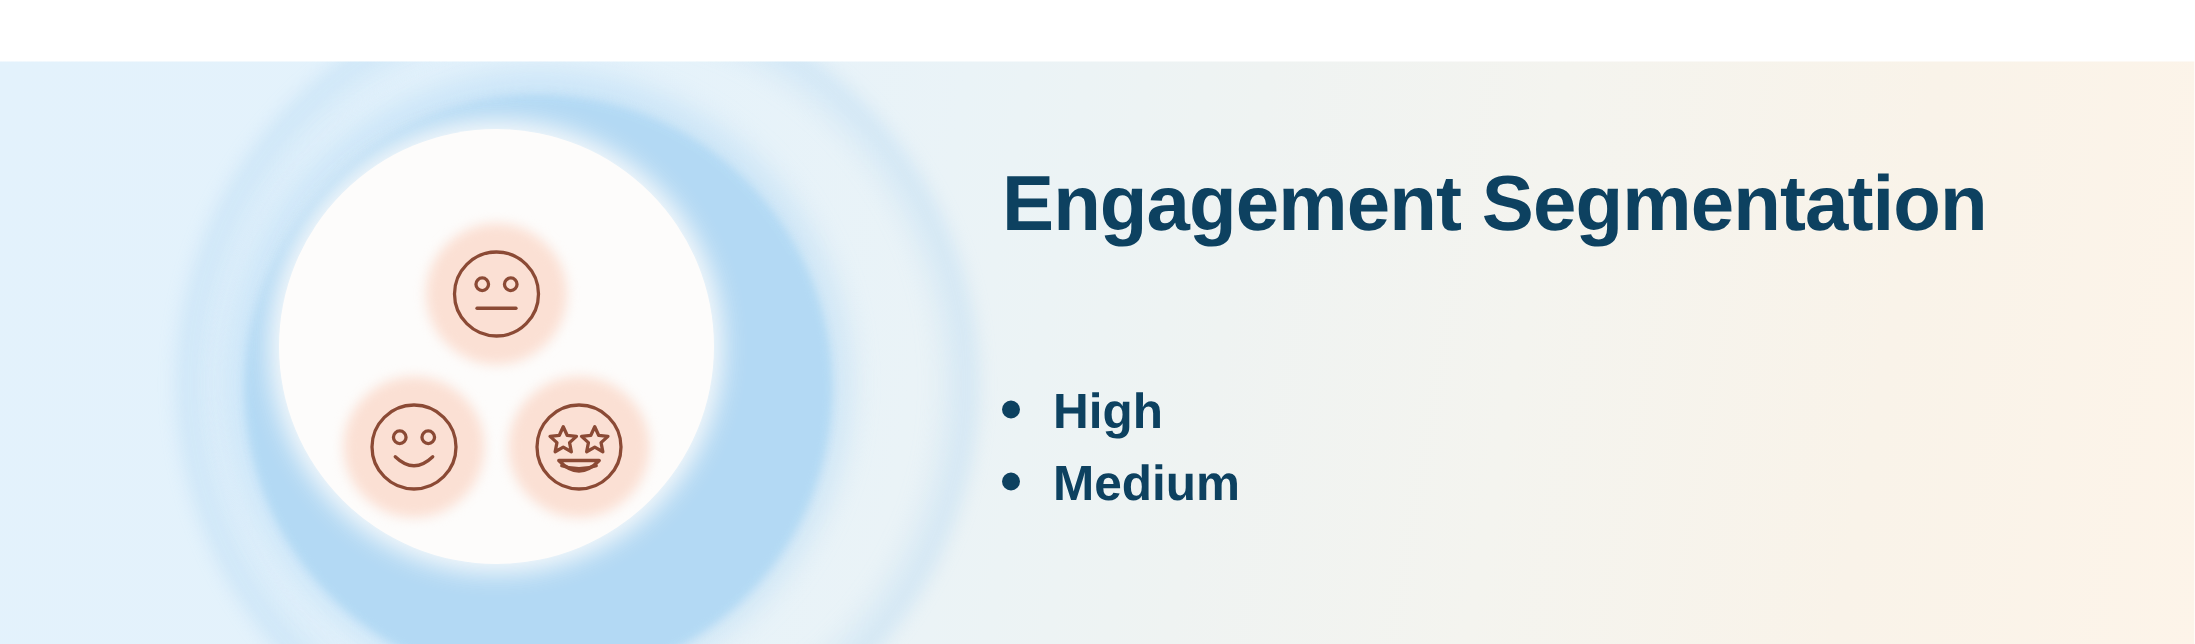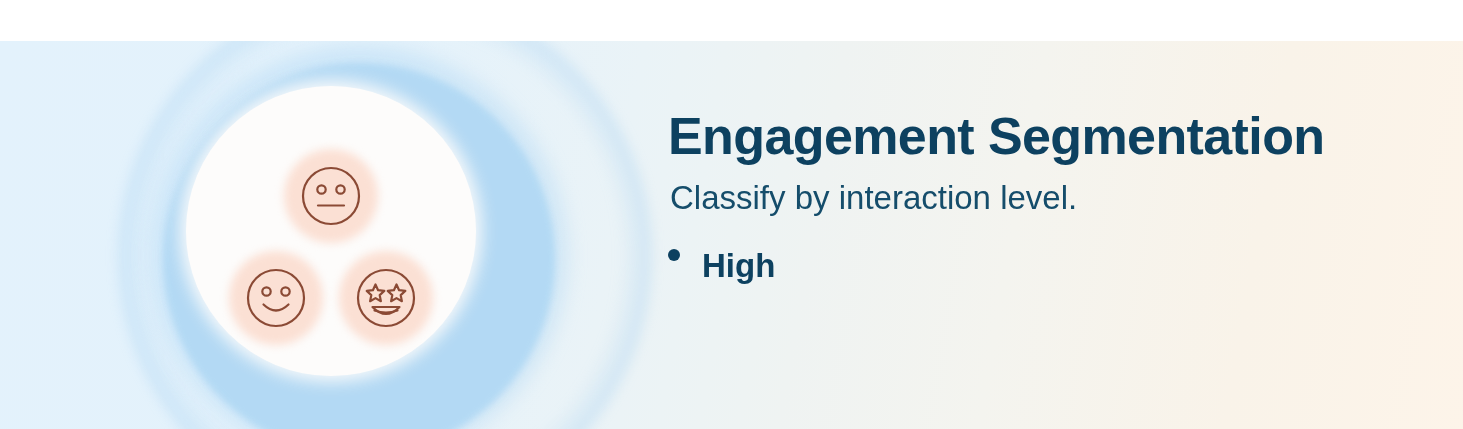--- a/index.html
+++ b/index.html
@@ -135,20 +135,21 @@
   .bullets {
     position: absolute;
     left: 0;
     top: 208px;
     margin: 0;
     padding: 0;
     list-style: none;
   }
   .bullet-item {
     display: flex;
+    align-items: center;
     height: 48px;
   }
   .bullet-dot {
     width: 12px;
     height: 12px;
     border-radius: 50%;
     background: #0d4160;
     flex: 0 0 auto;
     margin-right: 22px;
   }
@@ -199,23 +200,26 @@
         <polygon points="28.5,25.5 31.1,31.2 37.3,31.9 32.7,36.1 33.9,42.2 28.5,39.1 23.1,42.2 24.3,36.1 19.7,31.9 25.9,31.2"></polygon>
         <polygon points="49.5,25.5 52.1,31.2 58.3,31.9 53.7,36.1 54.9,42.2 49.5,39.1 44.1,42.2 45.3,36.1 40.7,31.9 46.9,31.2"></polygon>
         <path d="M25.5 48 Q39 62 52.5 48 Z"></path>
         <path d="M27.5 51.5 Q39 55.5 50.5 51.5"></path>
       </g>
     </svg>
   </div>
 
   <div class="content">
     <h1 class="title">Engagement Segmentation</h1>
-    <p class="subtitle">Classify by interaction level.</p>
 
     <ul class="bullets">
       <li class="bullet-item">
         <span class="bullet-dot"></span>
         <span class="bullet-label">High</span>
       </li>
+      <li class="bullet-item">
+        <span class="bullet-dot"></span>
+        <span class="bullet-label">Medium</span>
+      </li>
     </ul>
   </div>
 
 </div>
 
 </body></html>

